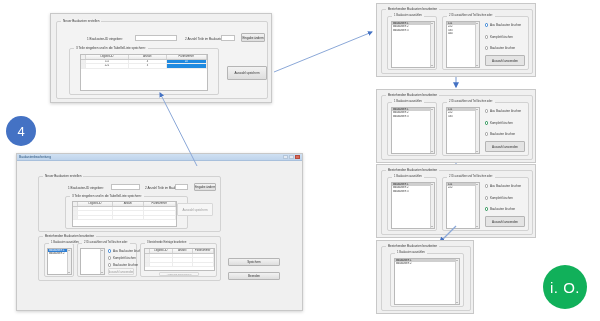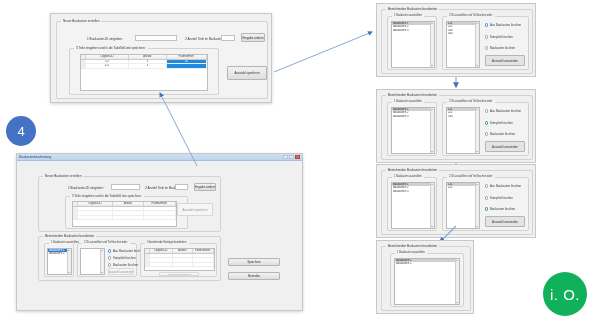--- a/index.html
+++ b/index.html
@@ -425,13 +425,13 @@
         <div class="row sel">Baukasten 1</div>
         <div class="row">Baukasten 2</div>
         <div class="sb"></div>
       </div>
     </div>
   </div>
 </div>
 
 <div class="badge" id="step-badge" style="left:6px;top:116px;width:30px;height:30px;">4</div>
 
-<div class="badge" id="status-badge" style="left:543px;top:272px;width:44px;height:44px;">i. O.</div>
+<div class="badge" id="status-badge" style="left:543px;top:265px;width:44px;height:44px;">i. O.</div>
 
 </body></html>

